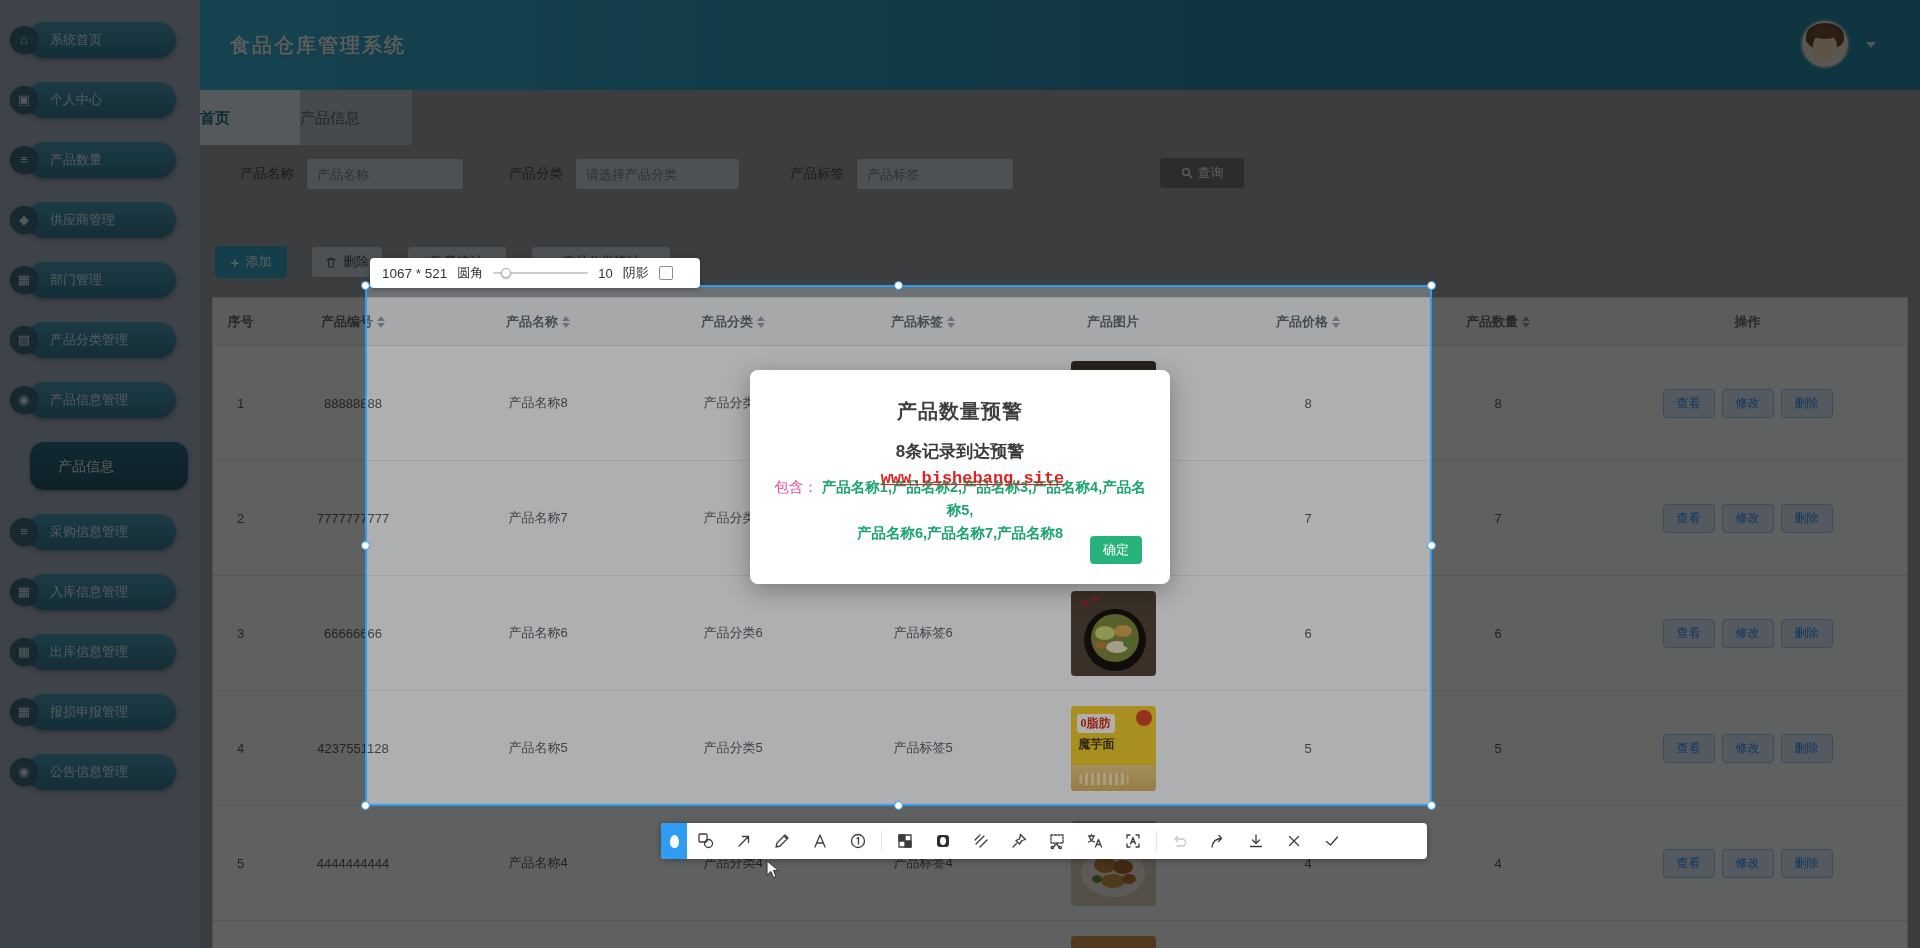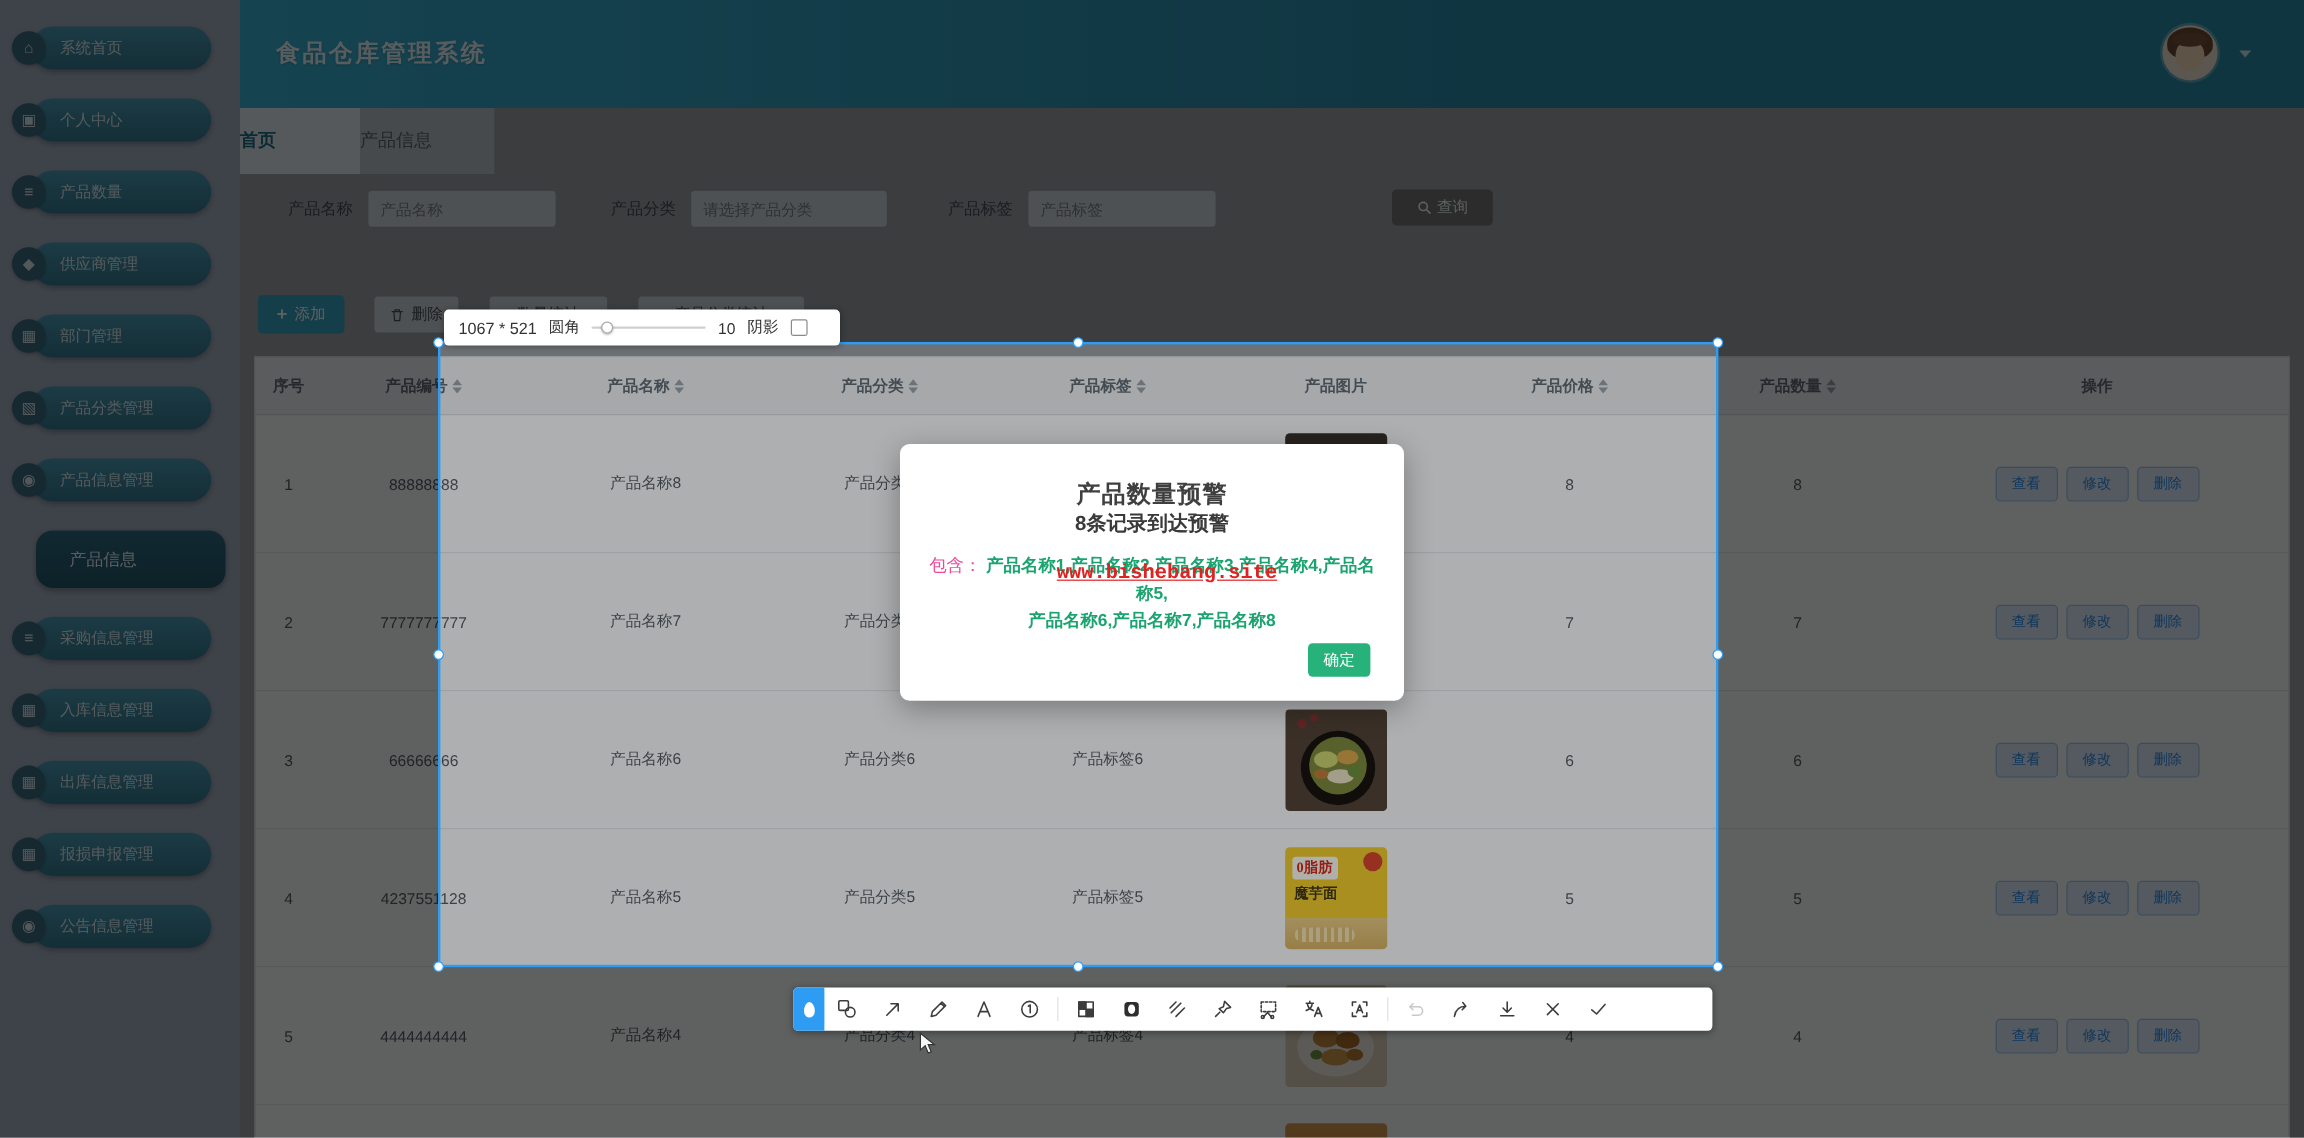--- a/index.html
+++ b/index.html
@@ -64,21 +64,21 @@
   .pkg .strip { position:absolute; left:0; bottom:0; width:85px; height:26px; background:linear-gradient(180deg,#e9cd87,#d9b465); }
   .pkg .noodle { position:absolute; left:8px; bottom:6px; width:50px; height:12px; border-radius:6px; background:repeating-linear-gradient(90deg,#f4e3b2 0 3px,#dfc077 3px 6px); }
   .pkg .ribbon { position:absolute; right:4px; top:4px; width:16px; height:16px; border-radius:50%; background:#d7462f; }
   .actions { display:flex; gap:7px; justify-content:center; }
   .act-btn { width:52px; height:29px; background:#dcecfb; border:1px solid #9cc8f2; border-radius:4px; color:#2e8ff0; font-size:12px; display:flex; align-items:center; justify-content:center; cursor:pointer; }
 
   
   .modal-backdrop { position:absolute; inset:0; background:rgba(0,0,0,0.30); z-index:40; }
   .modal { position:absolute; left:750px; top:370px; width:420px; height:214px; background:#ffffff; border-radius:8px; box-shadow:0 6px 24px rgba(0,0,0,.3); z-index:45; }
   .m-title { margin-top:28px; text-align:center; font-size:20px; font-weight:bold; color:#3f3f3f; letter-spacing:1px; }
-  .m-sub { margin-top:0; text-align:center; font-size:17px; font-weight:bold; color:#3a3a3a; }
+  .m-sub { margin-top:15px; text-align:center; font-size:17px; font-weight:bold; color:#3a3a3a; }
   .m-body { margin-top:13px; padding:0 22px; text-align:center; font-size:14.5px; line-height:23px; }
   .m-prefix { color:#ec4899; }
   .m-green { color:#1ba470; font-weight:bold; }
   .m-ok { position:absolute; right:28px; bottom:20px; width:52px; height:28px; background:#27b27b; border:none; border-radius:4px; color:#fff; font-size:13px; cursor:pointer; }
   .watermark { position:absolute; left:870px; top:469px; width:205px; text-align:center; font-family:"Liberation Mono",monospace; font-size:17px; font-weight:bold; color:#e02222; text-decoration:underline; letter-spacing:0px; z-index:47; white-space:nowrap; }
 
   
   .snip-select { position:absolute; left:365px; top:285px; width:1067px; height:521px; border:2px solid #2e9cf2; box-shadow:0 0 0 3000px rgba(0,0,0,0.45); z-index:60; }
   .handle { position:absolute; width:9px; height:9px; border-radius:50%; background:#fff; border:1px solid #2e9cf2; z-index:61; }
   .size-panel { position:absolute; left:370px; top:258px; width:330px; height:30px; background:#fff; border-radius:4px; box-shadow:0 1px 5px rgba(0,0,0,.3); display:flex; align-items:center; padding:0 12px; gap:10px; z-index:70; font-size:13px; color:#333; }

